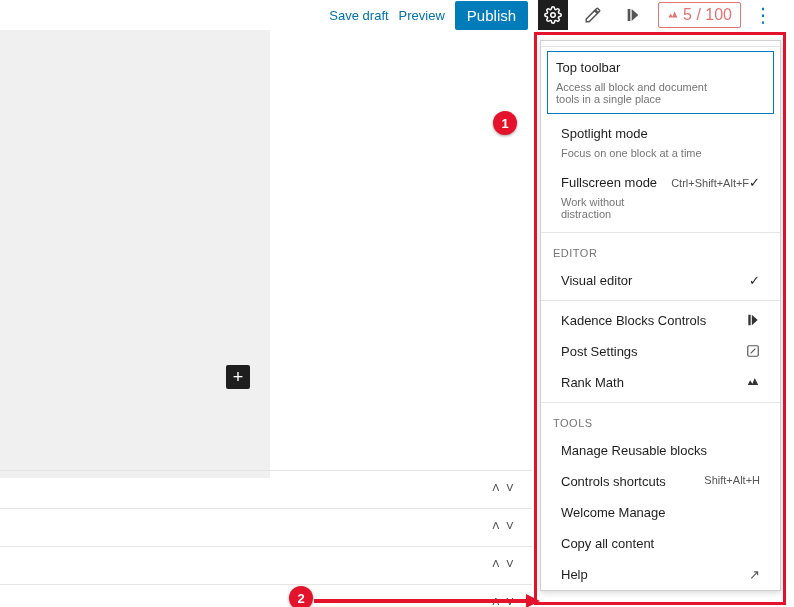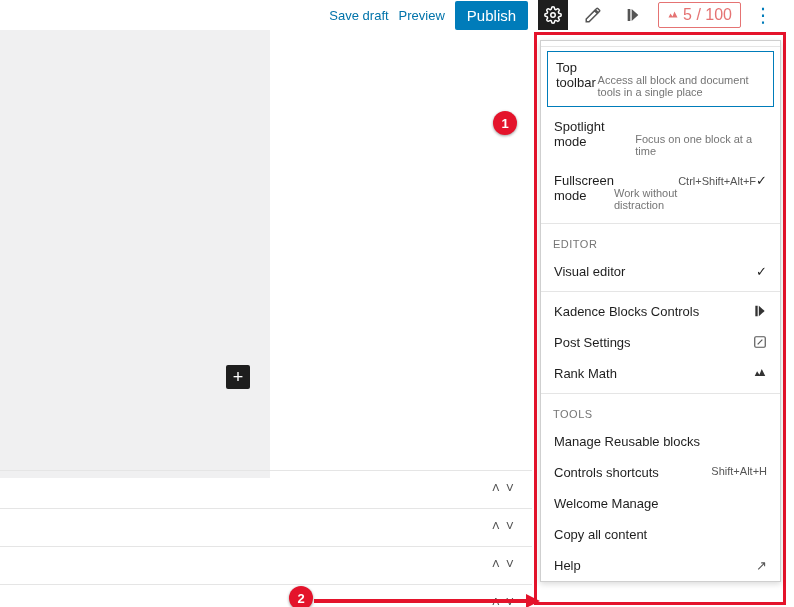--- a/index.html
+++ b/index.html
@@ -21,24 +21,24 @@
   .plusbtn { position:absolute; left:226px; top:335px; width:24px; height:24px; background:#1e1e1e; color:#fff; display:flex; align-items:center; justify-content:center; font-size:18px; border-radius:2px; cursor:pointer; }
   .rows { position:absolute; left:0; top:470px; width:532px; }
   .row { height:38px; border-top:1px solid #e5e5e5; position:relative; }
   .row .chev { position:absolute; right:18px; top:9px; display:flex; gap:6px; color:#555; font-size:14px; }
 
   
   .menu-outline { position:absolute; top:32px; left:534px; width:252px; height:573px; border:3px solid #e4132b; background:transparent; }
   .menu { position:absolute; top:40px; left:540px; width:241px; background:#fff; border:1px solid #cfcfcf; box-shadow:0 2px 6px rgba(0,0,0,.15); }
   .menu .cut { height:6px; border-bottom:1px solid #e5e5e5; }
   .group-label { padding:10px 12px 6px; color:#757575; font-size:11px; letter-spacing:.5px; }
-  .item { padding:8px 13px; display:flex; align-items:flex-start; justify-content:space-between; cursor:pointer; }
-  .item .col { display:flex; }
+  .item { padding:8px 20px; display:flex; align-items:flex-start; justify-content:space-between; cursor:pointer; }
+  .item .col { display:flex; flex-direction:column; }
   .item .title { font-size:13px; color:#1e1e1e; }
-  .item .desc { font-size:11px; color:#757575; margin-top:14px; max-width:170px; }
+  .item .desc { font-size:11px; color:#757575; margin-top:6px; max-width:170px; }
   .item .meta { display:flex; align-items:center; font-size:11px; color:#555; white-space:nowrap; }
   .item.highlight { margin:4px 6px; border:1.5px solid #007cba; padding:8px; }
   .menu hr { border:none; border-top:1px solid #e5e5e5; margin:4px 0; }
   .check::after { content:"✓"; font-size:13px; color:#1e1e1e; }
   .ext-icon { font-size:13px; }
 
   
   .bubble { position:absolute; width:24px; height:24px; background:#e4132b; color:#fff; border-radius:50%; display:flex; align-items:center; justify-content:center; font-weight:bold; font-size:13px; box-shadow:0 1px 3px rgba(0,0,0,.4); }
   .arrow { position:absolute; }
   .arrow .shaft { position:absolute; height:4px; background:#e4132b; }

